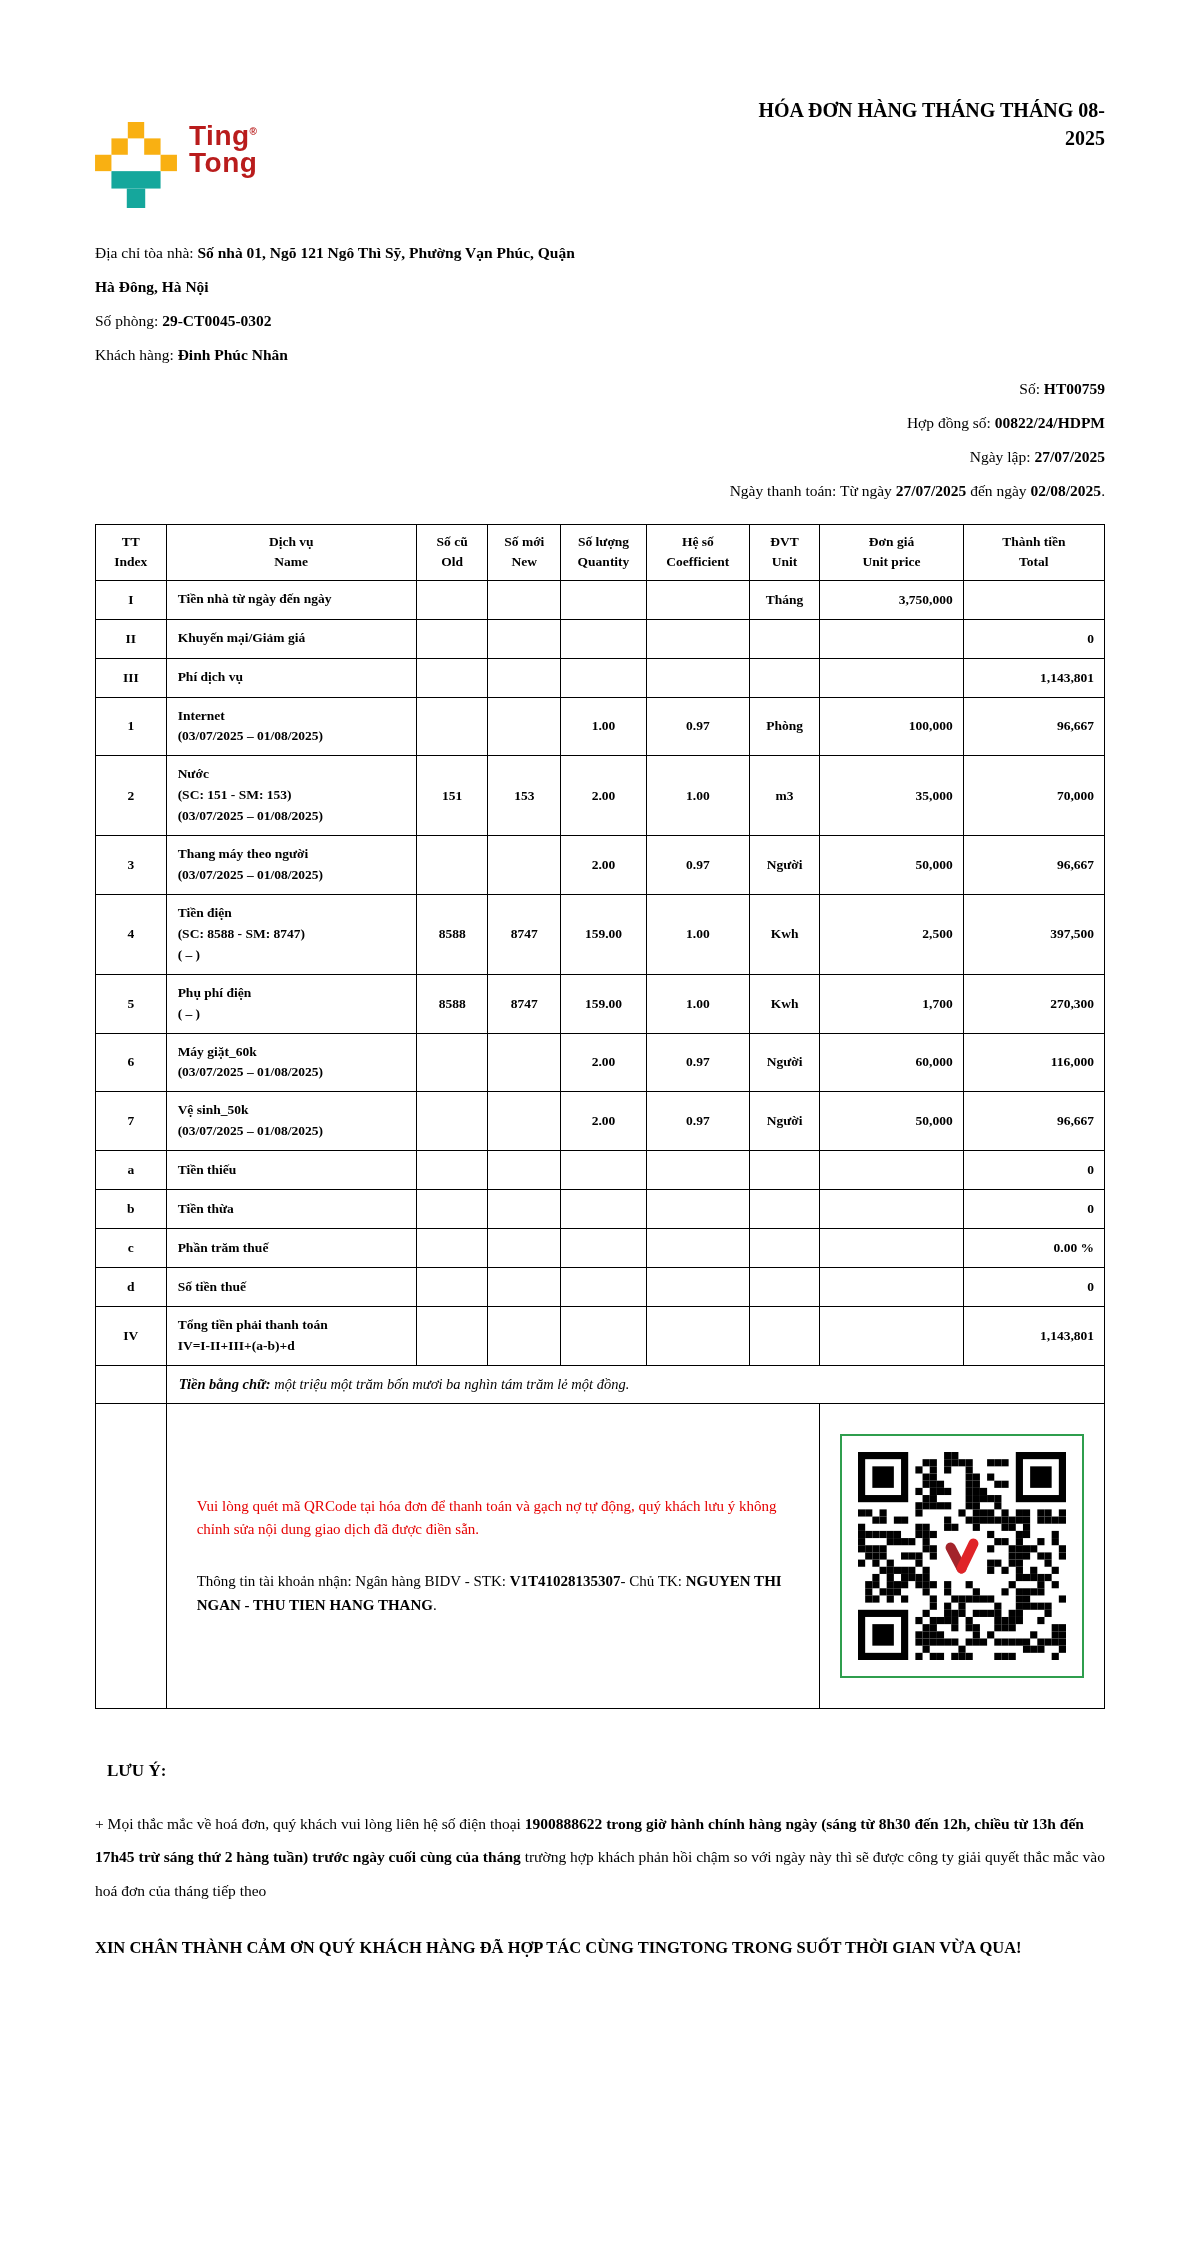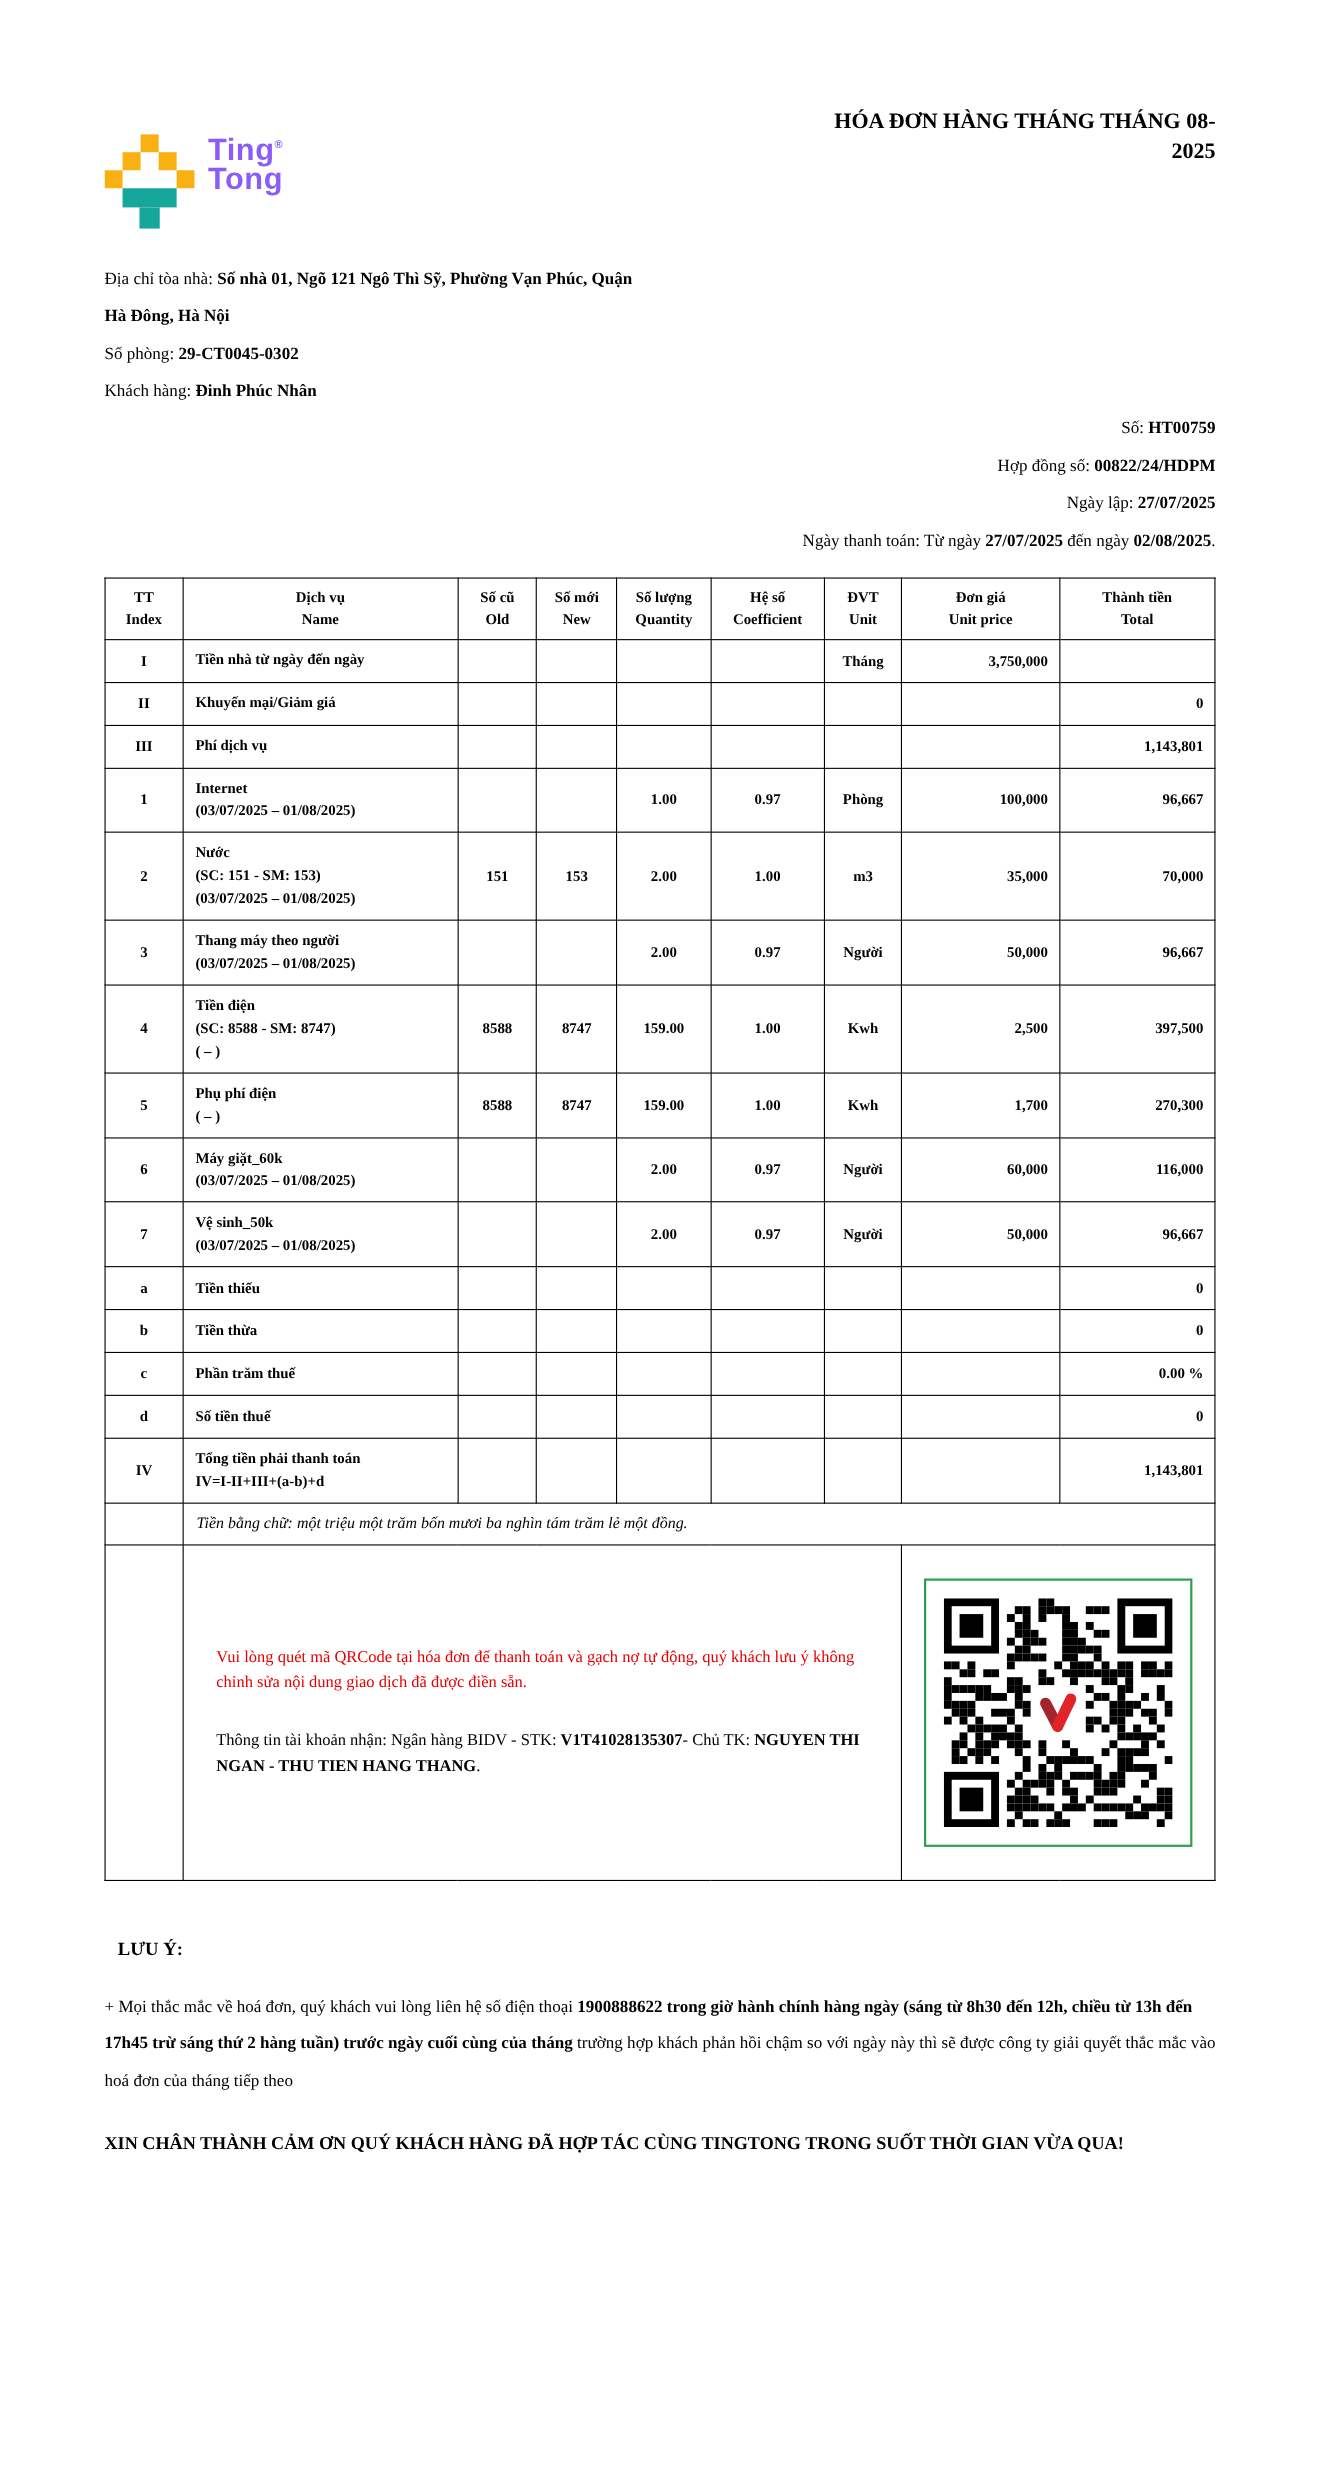--- a/index.html
+++ b/index.html
@@ -40,21 +40,21 @@
     overflow:hidden;
   }
   table.services th{padding:7px 3px;line-height:1.5;}
   .c-center{text-align:center;}
   .c-left{text-align:left;padding-left:11px !important;}
   .c-right{text-align:right;padding-right:10px !important;}
   td[data-cell]{height:22px;}
   td[data-cell="name"] div{line-height:1.55;}
   
   .words-cell{font-size:14.5px;padding:10px 12px !important;}
-  .it{font-style:italic;font-weight:normal;margin-top:16px;}
+  .it{font-style:italic;font-weight:bold;margin-top:16px;}
   .bi{font-style:italic;font-weight:normal;}
   
   .qr-row td{height:288px;}
   .qr-text-cell{font-weight:normal;font-size:15px;padding:0 30px !important;vertical-align:middle;}
   .qr-note{line-height:1.55;margin:0 0 28px 0;}
   .account{line-height:1.6;margin:0;}
   .qr-cell{padding:0 !important;}
   .qr-box{
     width:244px;height:244px;margin:0 auto;box-sizing:border-box;
     border:2px solid #2f9e4e;background:#fff;
@@ -82,21 +82,21 @@
         <svg width="82" height="86" viewBox="0 0 80 84" aria-hidden="true">
           <rect x="32" y="0" width="16" height="16" fill="#f9b012"></rect>
           <rect x="16" y="16" width="16" height="16" fill="#f9b012"></rect>
           <rect x="48" y="16" width="16" height="16" fill="#f9b012"></rect>
           <rect x="0" y="32" width="16" height="16" fill="#f9b012"></rect>
           <rect x="64" y="32" width="16" height="16" fill="#f9b012"></rect>
           <rect x="16" y="48" width="48" height="17" fill="#15a79c"></rect>
           <rect x="31" y="65" width="18" height="19" fill="#15a79c"></rect>
         </svg>
       </span>
-      <span class="logo-text" style="color: #8b5cf6;">
+      <span class="logo-text" style="color: #b91c1c;">
         <span><span>Ting</span><sup>®</sup></span><br>
         <span>Tong</span>
       </span>
     </div>
     <div class="doc-title">HÓA ĐƠN HÀNG THÁNG THÁNG 08-2025</div>
   </div>
 
   <div class="info">
     <div class="info-left">
       <div class="info-line"><span>Địa chỉ tòa nhà: </span><span class="b">Số nhà 01, Ngõ 121 Ngô Thì Sỹ, Phường Vạn Phúc, Quận Hà Đông, Hà Nội</span></div>

